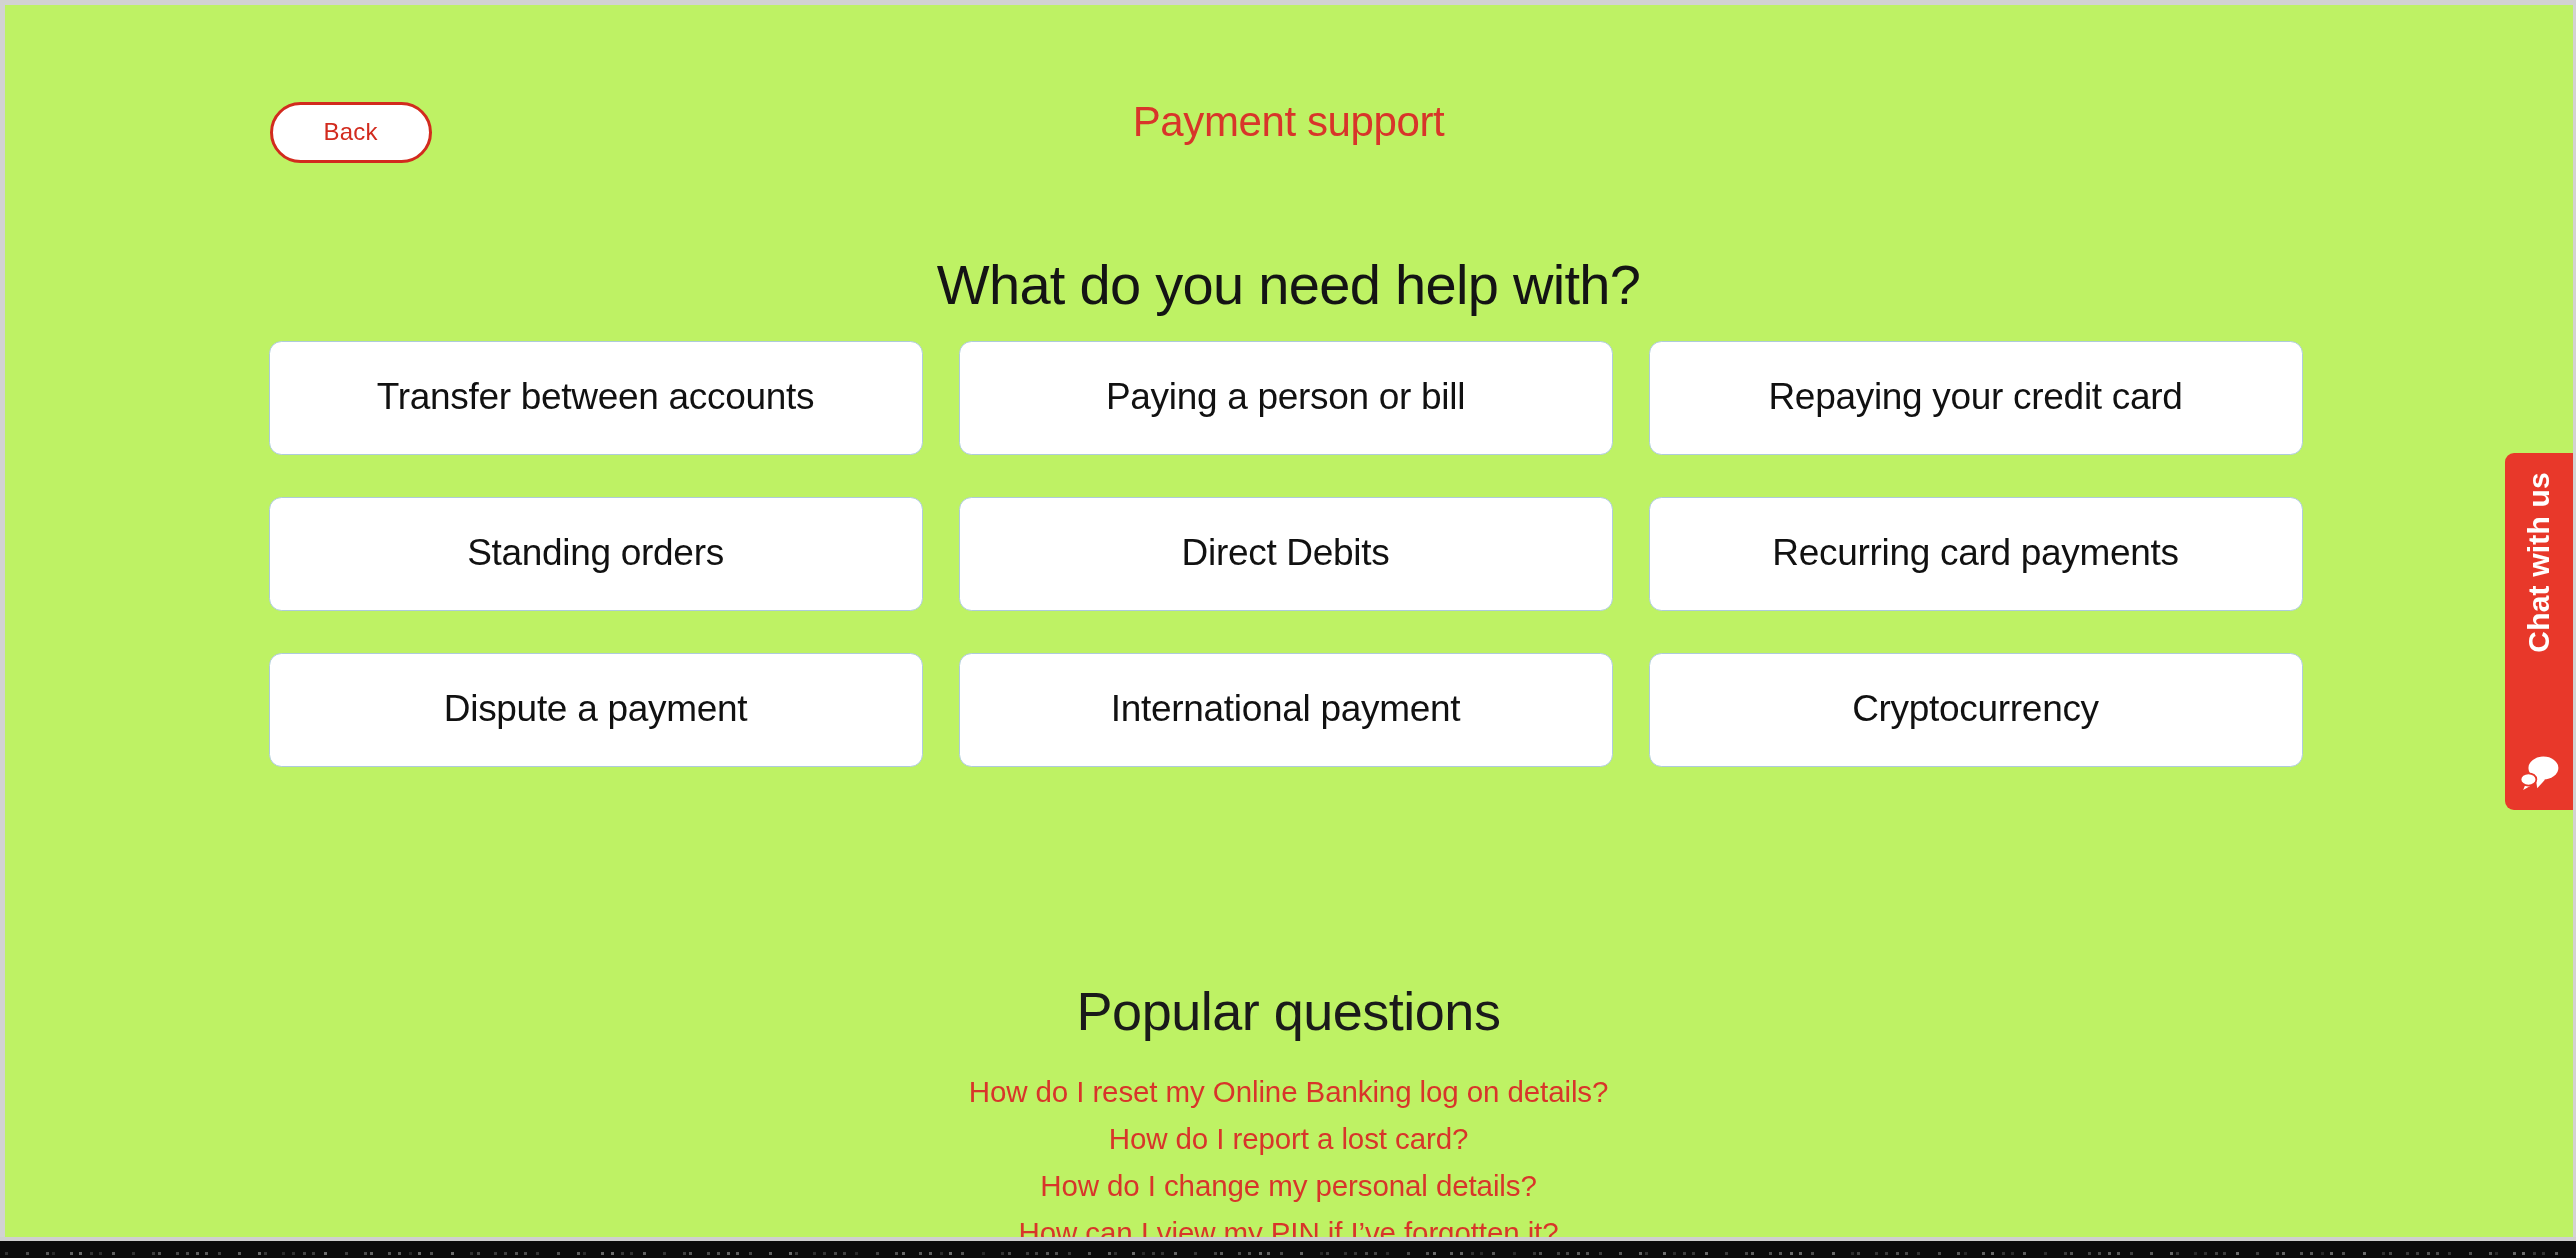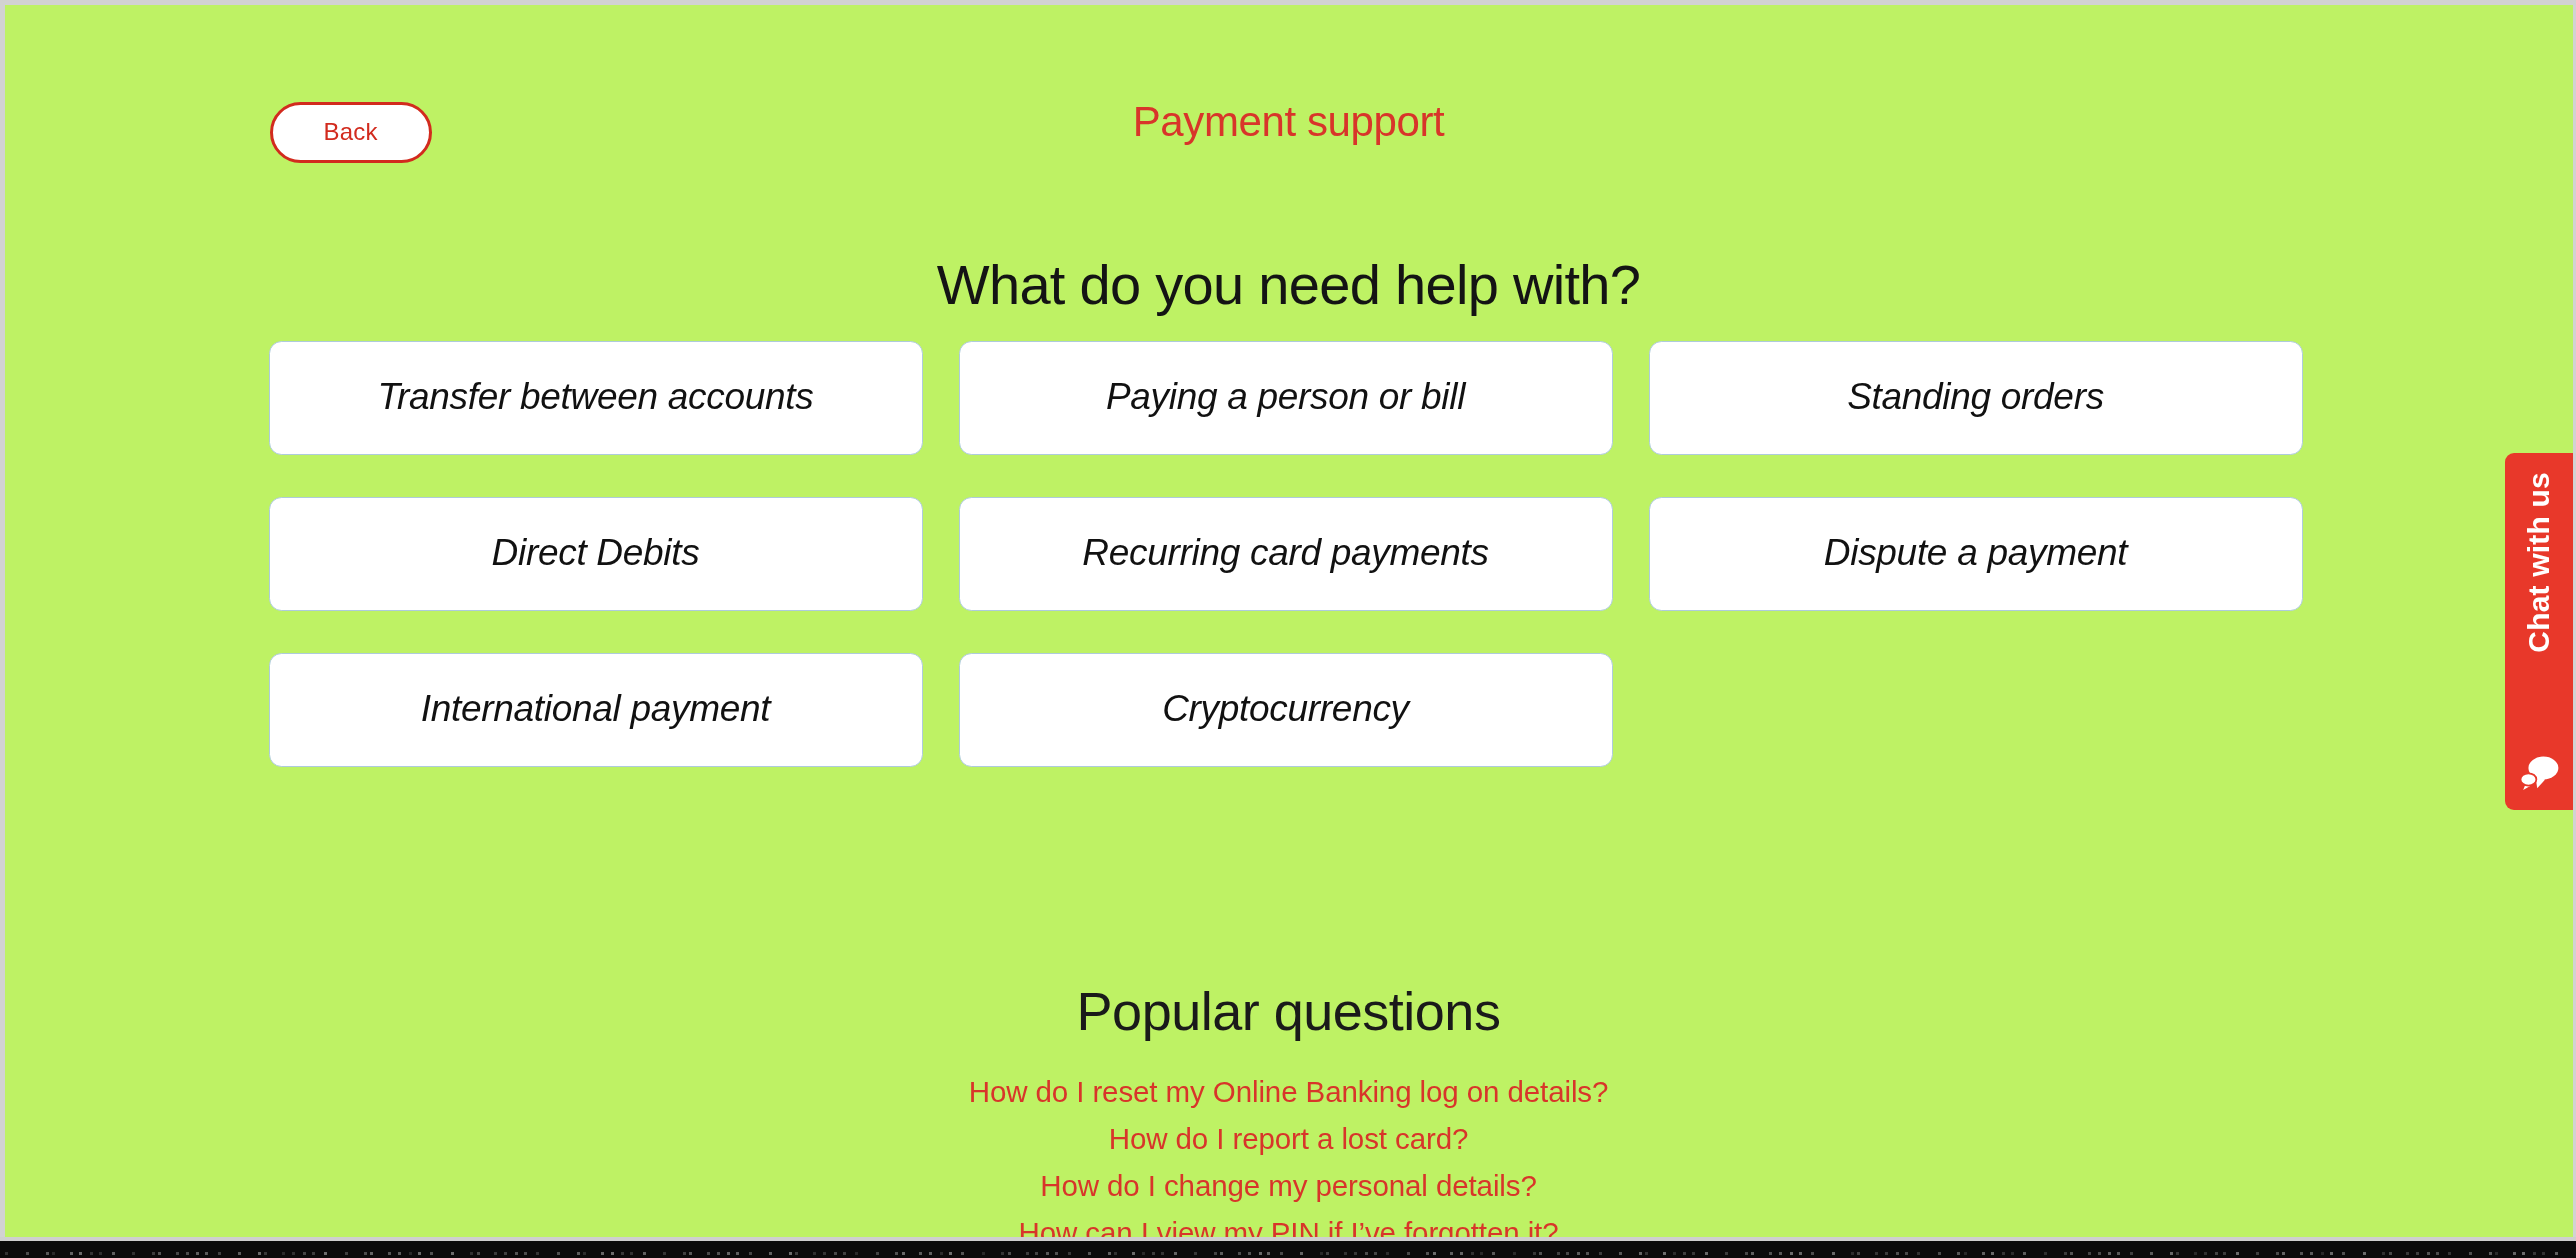--- a/index.html
+++ b/index.html
@@ -152,21 +152,20 @@
     justify-content: center;
     cursor: pointer;
   }
   .topic-card-label {
     color: #111111;
     font-size: 37px;
     font-weight: 400;
     letter-spacing: -0.3px;
     text-align: center;
     line-height: 1.1;
-    font-style: italic;
   }
 
   
   .popular-section {
     position: absolute;
     left: 0;
     right: 0;
     top: 931px;
     text-align: center;
   }
@@ -250,20 +249,23 @@
     </div>
 
     <h1 class="main-heading">What do you need help with?</h1>
 
     <div class="topic-grid">
       <div class="topic-card">
         <span class="topic-card-label">Transfer between accounts</span>
       </div>
       <div class="topic-card">
         <span class="topic-card-label">Paying a person or bill</span>
+      </div>
+      <div class="topic-card">
+        <span class="topic-card-label">Repaying your credit card</span>
       </div>
       <div class="topic-card">
         <span class="topic-card-label">Standing orders</span>
       </div>
       <div class="topic-card">
         <span class="topic-card-label">Direct Debits</span>
       </div>
       <div class="topic-card">
         <span class="topic-card-label">Recurring card payments</span>
       </div>

